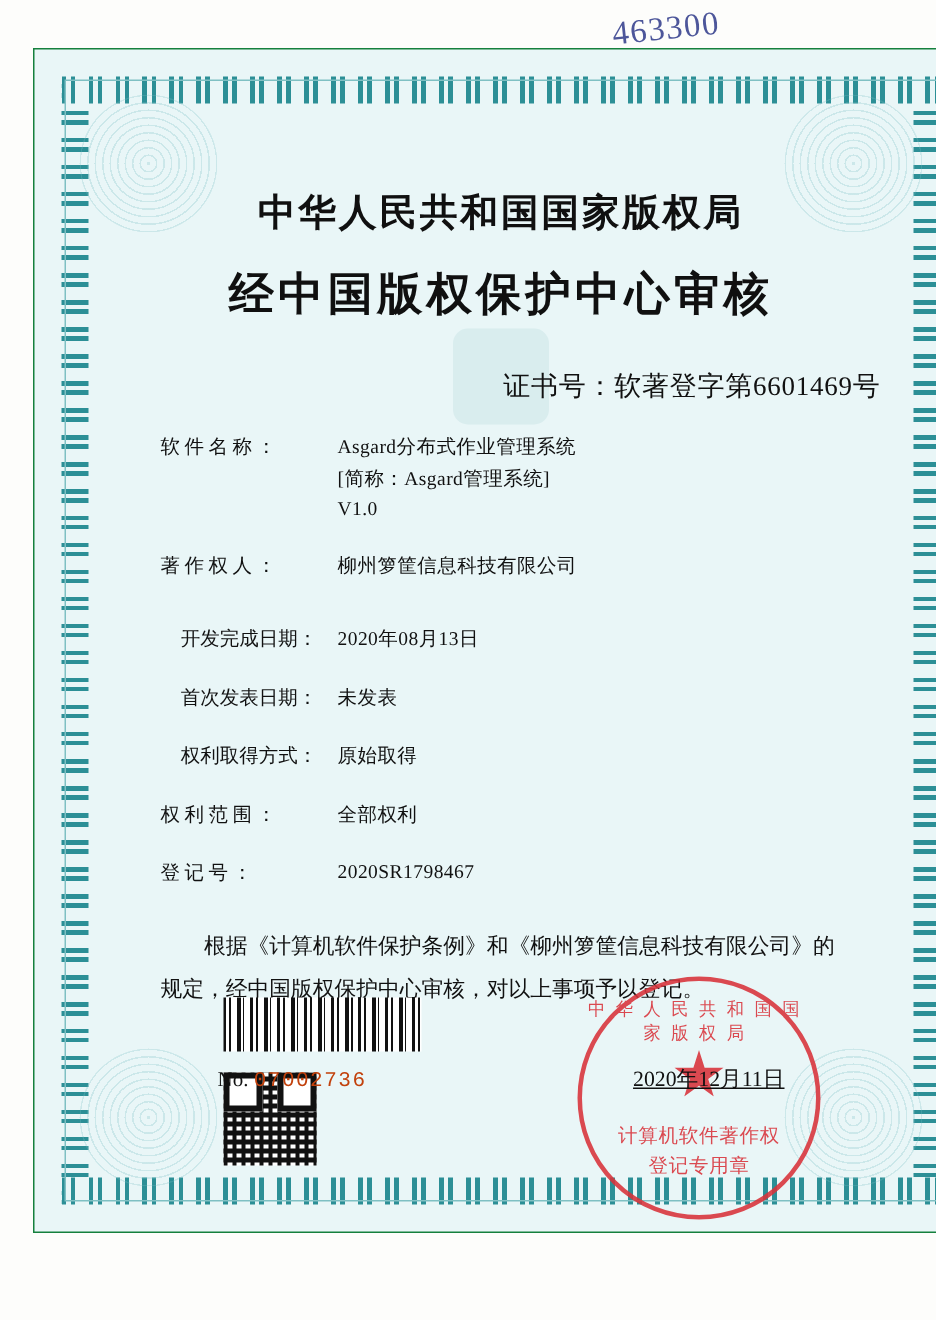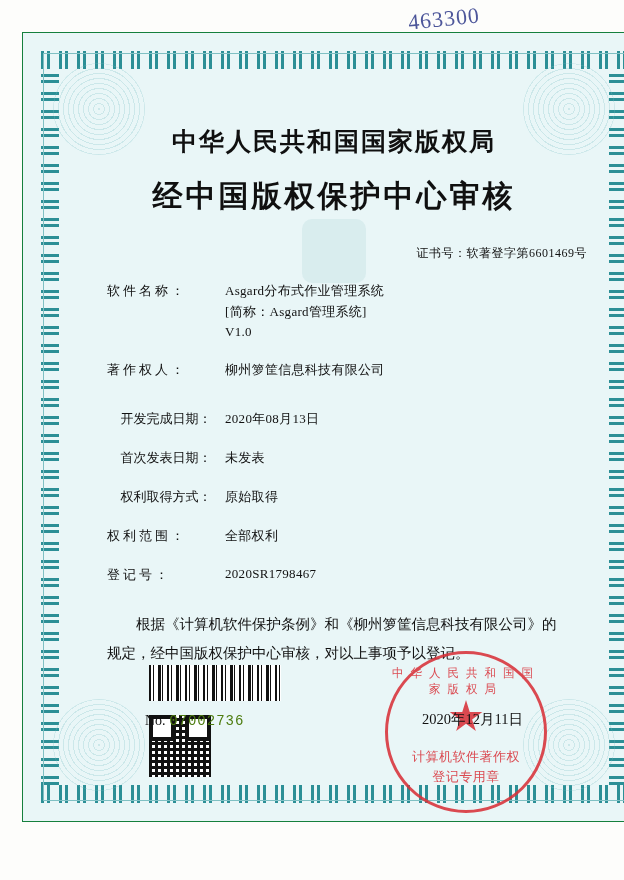--- a/index.html
+++ b/index.html
@@ -129,21 +129,21 @@
     text-align: center;
     font-size: 30px;
     letter-spacing: 3px;
     margin-top: 18px;
     font-weight: 700;
     color: #101010;
   }
 
   .cert-no {
     text-align: right;
-    font-size: 12px;
+    font-size: 18px;
     margin-top: 28px;
     padding-right: 18px;
     letter-spacing: .5px;
   }
 
   .fields {
     margin-top: 20px;
     padding-left: 44px;
     padding-right: 20px;
     font-size: 13px;
@@ -257,30 +257,31 @@
 
   
   .serial {
     position: absolute;
     left: 82px;
     bottom: 52px;
     font-size: 14px;
     font-family: "Liberation Serif", serif;
   }
   .serial .num {
-    color: #4d7c0f;
+    color: #c2410c;
     font-family: "Liberation Mono", monospace;
     letter-spacing: 1px;
   }
   .issue-date {
     position: absolute;
     right: 82px;
     bottom: 52px;
     font-size: 14.5px;
     font-family: "Liberation Serif", serif;
+    text-decoration: underline;
   }
 </style>
 </head>
 <body>
 
 <div class="page">
 
   <div class="handwriting">463300</div>
 
   <div class="cert">

